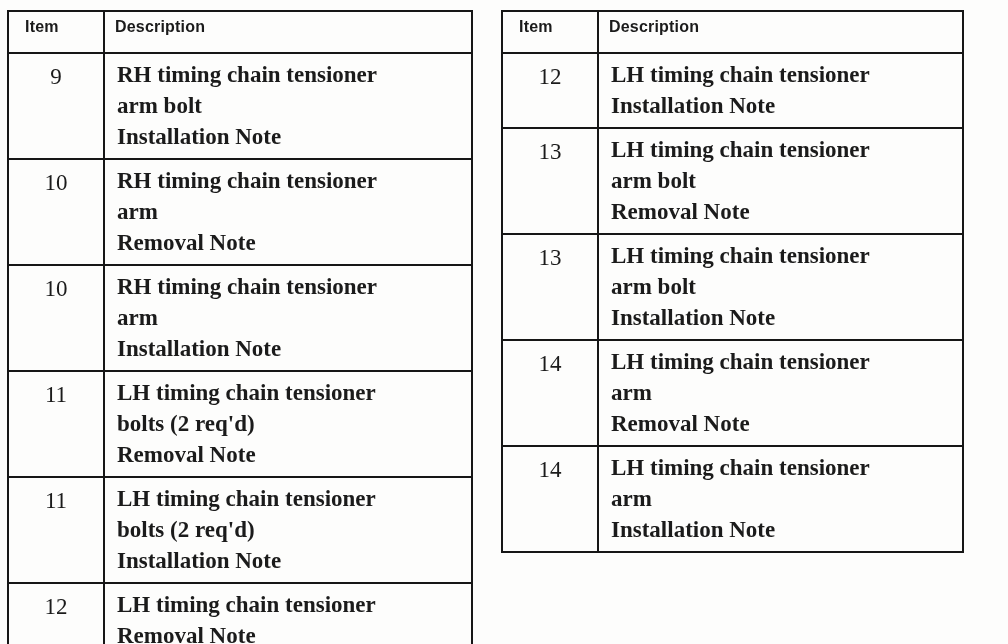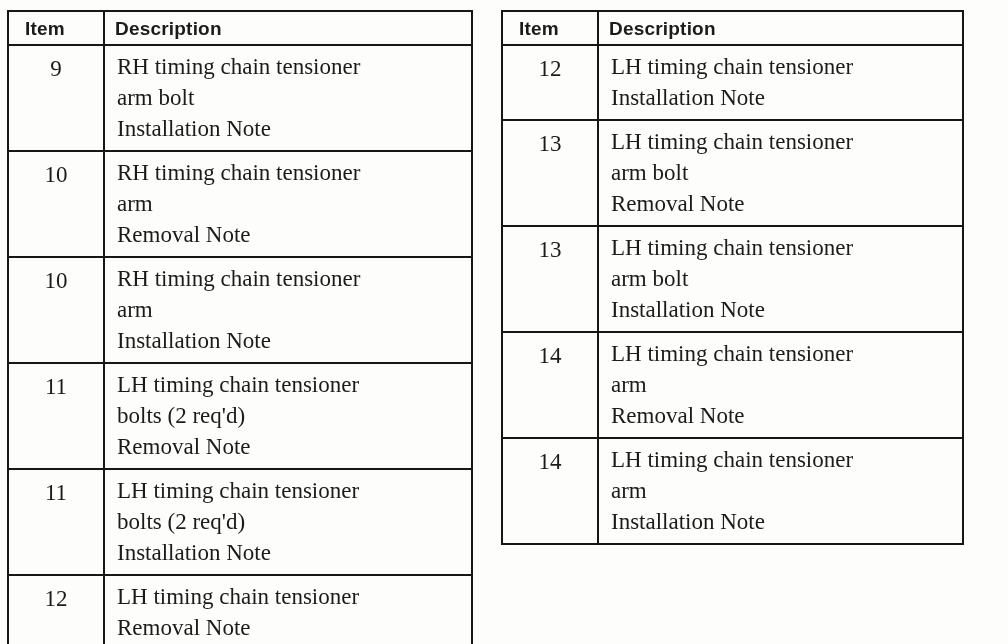--- a/index.html
+++ b/index.html
@@ -27,41 +27,42 @@
     border: 2px solid #161616;
   }
   #table-left  { left: 7px;   top: 10px; width: 466px; }
   #table-right { left: 501px; top: 10px; width: 463px; }
 
   col.item-col { width: 96px; }
 
   th {
     font-family: "Liberation Sans", sans-serif;
     font-weight: bold;
-    font-size: 19px;
+    font-size: 16px;
     text-align: left;
-    padding: 6px 10px 4px 10px;
+    padding: 6px 10px 16px 10px;
     letter-spacing: 0.2px;
   }
   th.item-h { text-align: left; padding-left: 16px; }
 
   td {
     vertical-align: top;
     font-size: 23px;
     line-height: 31px;
     padding: 5px 10px 6px 12px;
   }
   td.item-cell {
     text-align: center;
     padding-left: 0;
     padding-right: 0;
     padding-top: 7px;
   }
   td.desc-cell .desc-line {
     white-space: nowrap;
+    font-weight: bold;
   }
   
   .scan-text { color: #1b1b1b; }
 </style>
 </head>
 <body>
 
 <div class="page">
   <table class="parts-table" id="table-left">
     <colgroup>

